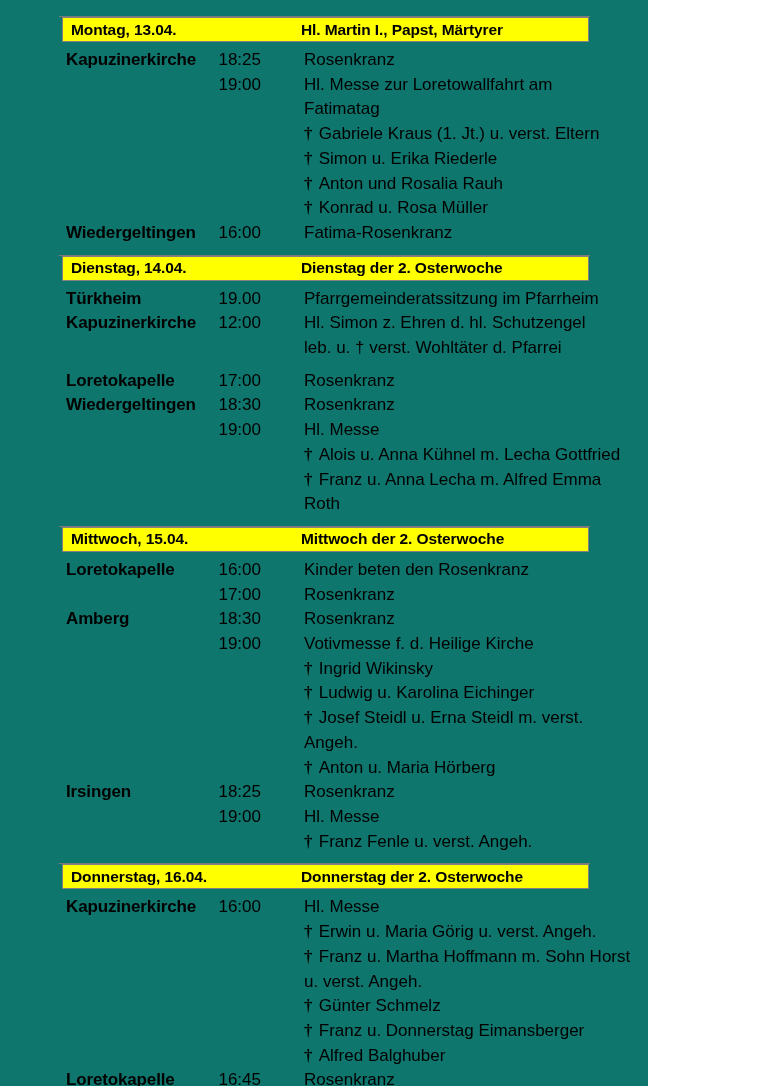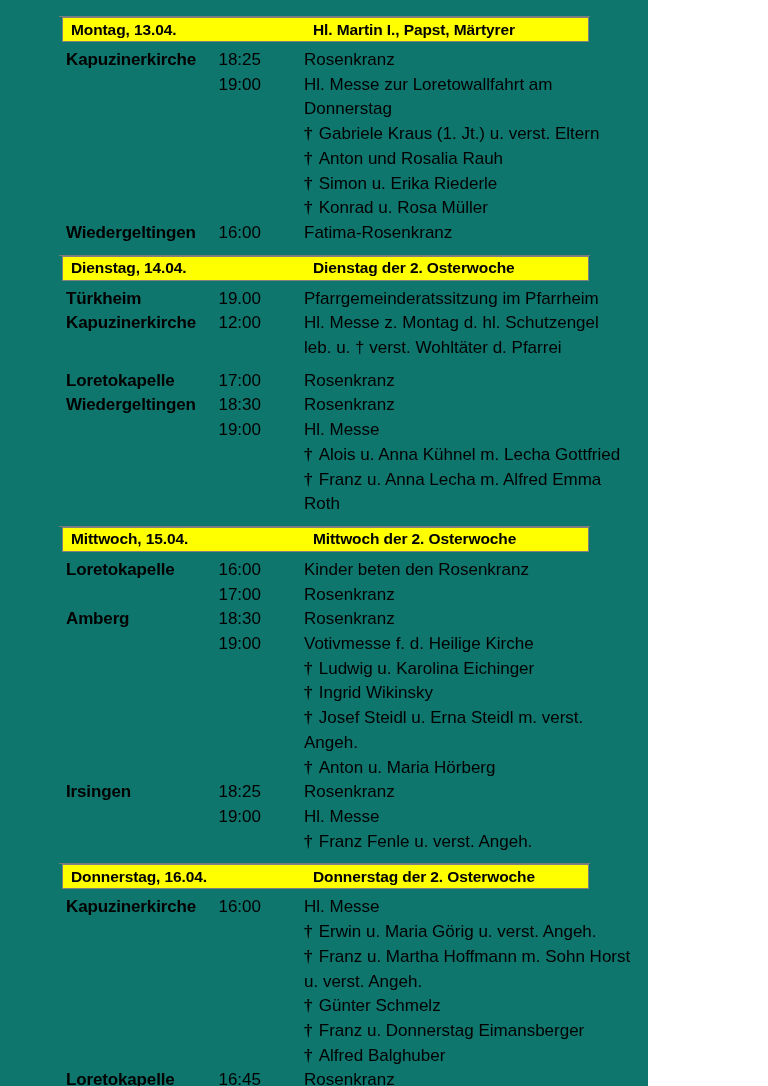--- a/index.html
+++ b/index.html
@@ -46,21 +46,20 @@
   .day-header .dh-date {
     width: 238px;
     flex: 0 0 238px;
     padding-left: 8px;
     box-sizing: border-box;
     white-space: nowrap;
   }
   .day-header .dh-title {
     flex: 1 1 auto;
     white-space: nowrap;
-    margin-left: 12px;
   }
   .rows {
     padding-top: 6px;
     padding-bottom: 9px;
   }
   .row {
     display: flex;
     align-items: flex-start;
     font-size: 17px;
     line-height: 24.7px;
@@ -115,24 +114,24 @@
           <div class="col-place">Kapuzinerkirche</div>
           <div class="col-time">18:25</div>
           <div class="col-desc">
             <div class="desc-line">Rosenkranz</div>
           </div>
         </div>
         <div class="row">
           <div class="col-place"></div>
           <div class="col-time">19:00</div>
           <div class="col-desc">
-            <div class="desc-line">Hl. Messe zur Loretowallfahrt am Donnerstag</div>
+            <div class="desc-line">Hl. Messe zur Loretowallfahrt am Fatimatag</div>
             <div class="desc-line"><span class="cross">† </span><span>Gabriele Kraus (1. Jt.) u. verst. Eltern</span></div>
+            <div class="desc-line"><span class="cross">† </span><span>Simon u. Erika Riederle</span></div>
             <div class="desc-line"><span class="cross">† </span><span>Anton und Rosalia Rauh</span></div>
-            <div class="desc-line"><span class="cross">† </span><span>Simon u. Erika Riederle</span></div>
             <div class="desc-line"><span class="cross">† </span><span>Konrad u. Rosa Müller</span></div>
           </div>
         </div>
         <div class="row">
           <div class="col-place">Wiedergeltingen</div>
           <div class="col-time">16:00</div>
           <div class="col-desc">
             <div class="desc-line">Fatima-Rosenkranz</div>
           </div>
         </div>
@@ -149,21 +148,21 @@
           <div class="col-place">Türkheim</div>
           <div class="col-time">19.00</div>
           <div class="col-desc">
             <div class="desc-line">Pfarrgemeinderatssitzung im Pfarrheim</div>
           </div>
         </div>
         <div class="row">
           <div class="col-place">Kapuzinerkirche</div>
           <div class="col-time">12:00</div>
           <div class="col-desc">
-            <div class="desc-line">Hl. Messe z. Montag d. hl. Schutzengel</div>
+            <div class="desc-line">Hl. Simon z. Ehren d. hl. Schutzengel</div>
             <div class="desc-line">leb. u. † verst. Wohltäter d. Pfarrei</div>
           </div>
         </div>
         <div class="row gap-top">
           <div class="col-place">Loretokapelle</div>
           <div class="col-time">17:00</div>
           <div class="col-desc">
             <div class="desc-line">Rosenkranz</div>
           </div>
         </div>
@@ -211,22 +210,22 @@
           <div class="col-time">18:30</div>
           <div class="col-desc">
             <div class="desc-line">Rosenkranz</div>
           </div>
         </div>
         <div class="row">
           <div class="col-place"></div>
           <div class="col-time">19:00</div>
           <div class="col-desc">
             <div class="desc-line">Votivmesse f. d. Heilige Kirche</div>
+            <div class="desc-line"><span class="cross">† </span><span>Ingrid Wikinsky</span></div>
             <div class="desc-line"><span class="cross">† </span><span>Ludwig u. Karolina Eichinger</span></div>
-            <div class="desc-line"><span class="cross">† </span><span>Ingrid Wikinsky</span></div>
             <div class="desc-line"><span class="cross">† </span><span>Josef Steidl u. Erna Steidl m. verst. Angeh.</span></div>
             <div class="desc-line"><span class="cross">† </span><span>Anton u. Maria Hörberg</span></div>
           </div>
         </div>
         <div class="row">
           <div class="col-place">Irsingen</div>
           <div class="col-time">18:25</div>
           <div class="col-desc">
             <div class="desc-line">Rosenkranz</div>
           </div>

